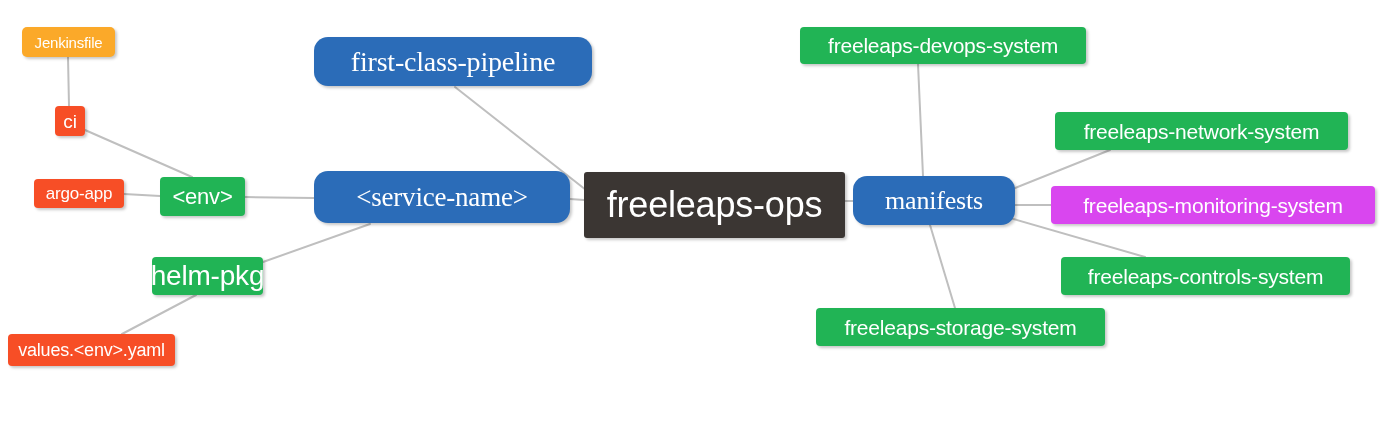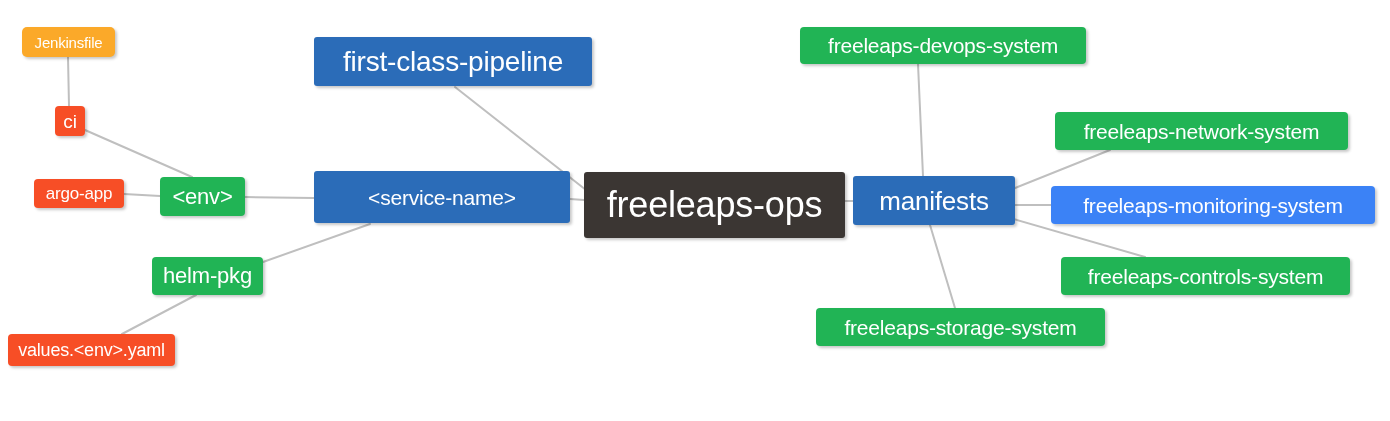--- a/index.html
+++ b/index.html
@@ -16,21 +16,21 @@
     display:flex;align-items:center;justify-content:center;
     box-sizing:border-box;
     color:#ffffff;
     white-space:nowrap;
     border-radius:4px;
     box-shadow:2px 2px 3px rgba(0,0,0,0.22);
     letter-spacing:-0.2px;
     line-height:1;
   }
   .n-root{ border-radius:3px; }
-  .n-blue{ border-radius:3px; }
+  .n-blue{ border-radius:14px;font-family:Liberation Serif, serif; }
   .n-green{ border-radius:4px; }
   .n-orange{ border-radius:5px; }
   .n-red{ border-radius:4px; }
 </style>
 </head>
 <body>
 
 <div id="canvas">
   <svg id="edges" width="1390" height="421" viewBox="0 0 1390 421" xmlns="http://www.w3.org/2000/svg">
       <line x1="586" y1="190" x2="455" y2="87" stroke="#bfbfbf" stroke-width="2" stroke-linecap="round"></line>
@@ -44,27 +44,27 @@
       <line x1="196" y1="295" x2="122" y2="334" stroke="#bfbfbf" stroke-width="2" stroke-linecap="round"></line>
       <line x1="923" y1="176" x2="918" y2="64" stroke="#bfbfbf" stroke-width="2" stroke-linecap="round"></line>
       <line x1="1010" y1="190" x2="1110" y2="150" stroke="#bfbfbf" stroke-width="2" stroke-linecap="round"></line>
       <line x1="1010" y1="205" x2="1051" y2="205" stroke="#bfbfbf" stroke-width="2" stroke-linecap="round"></line>
       <line x1="1010" y1="218" x2="1145" y2="257" stroke="#bfbfbf" stroke-width="2" stroke-linecap="round"></line>
       <line x1="930" y1="225" x2="955" y2="308" stroke="#bfbfbf" stroke-width="2" stroke-linecap="round"></line>
     </svg>
   <div id="node-layer">
       <div class="node n-root" style="left: 584px; top: 172px; width: 261px; height: 66px; background: rgb(59, 54, 51); font-size: 36px;">freeleaps-ops</div>
       <div class="node n-blue" style="left: 314px; top: 37px; width: 278px; height: 49px; background: rgb(43, 108, 184); font-size: 28px;">first-class-pipeline</div>
-      <div class="node n-blue" style="left: 314px; top: 171px; width: 256px; height: 52px; background: rgb(43, 108, 184); font-size: 21px;">&lt;service-name&gt;</div>
+      <div class="node n-blue" style="left: 314px; top: 171px; width: 256px; height: 52px; background: rgb(43, 108, 184); font-size: 27px;">&lt;service-name&gt;</div>
       <div class="node n-blue" style="left: 853px; top: 176px; width: 162px; height: 49px; background: rgb(43, 108, 184); font-size: 26px;">manifests</div>
       <div class="node n-green" style="left: 160px; top: 177px; width: 85px; height: 39px; background: rgb(33, 180, 85); font-size: 22px;">&lt;env&gt;</div>
-      <div class="node n-green" style="left: 152px; top: 257px; width: 111px; height: 38px; background: rgb(33, 180, 85); font-size: 22px;">helm-pkg</div>
+      <div class="node n-green" style="left: 152px; top: 257px; width: 111px; height: 38px; background: rgb(33, 180, 85); font-size: 28px;">helm-pkg</div>
       <div class="node n-orange" style="left: 22px; top: 27px; width: 93px; height: 30px; background: rgb(251, 169, 41); font-size: 15px;">Jenkinsfile</div>
       <div class="node n-red" style="left: 55px; top: 106px; width: 30px; height: 30px; background: rgb(247, 78, 38); font-size: 19px;">ci</div>
       <div class="node n-red" style="left: 34px; top: 179px; width: 90px; height: 29px; background: rgb(247, 78, 38); font-size: 17px;">argo-app</div>
       <div class="node n-red" style="left: 8px; top: 334px; width: 167px; height: 32px; background: rgb(247, 78, 38); font-size: 18px; text-align: center;">values.&lt;env&gt;.yaml</div>
       <div class="node n-green" style="left: 800px; top: 27px; width: 286px; height: 37px; background: rgb(33, 180, 85); font-size: 21px;">freeleaps-devops-system</div>
       <div class="node n-green" style="left: 1055px; top: 112px; width: 293px; height: 38px; background: rgb(33, 180, 85); font-size: 21px;">freeleaps-network-system</div>
-      <div class="node n-green" style="left: 1051px; top: 186px; width: 324px; height: 38px; background: #3b82f6; font-size: 21px;">freeleaps-monitoring-system</div>
+      <div class="node n-green" style="left: 1051px; top: 186px; width: 324px; height: 38px; background: #d946ef; font-size: 21px;">freeleaps-monitoring-system</div>
       <div class="node n-green" style="left: 1061px; top: 257px; width: 289px; height: 38px; background: rgb(33, 180, 85); font-size: 21px;">freeleaps-controls-system</div>
       <div class="node n-green" style="left: 816px; top: 308px; width: 289px; height: 38px; background: rgb(33, 180, 85); font-size: 21px;">freeleaps-storage-system</div>
     </div>
 </div>
 
 </body></html>

